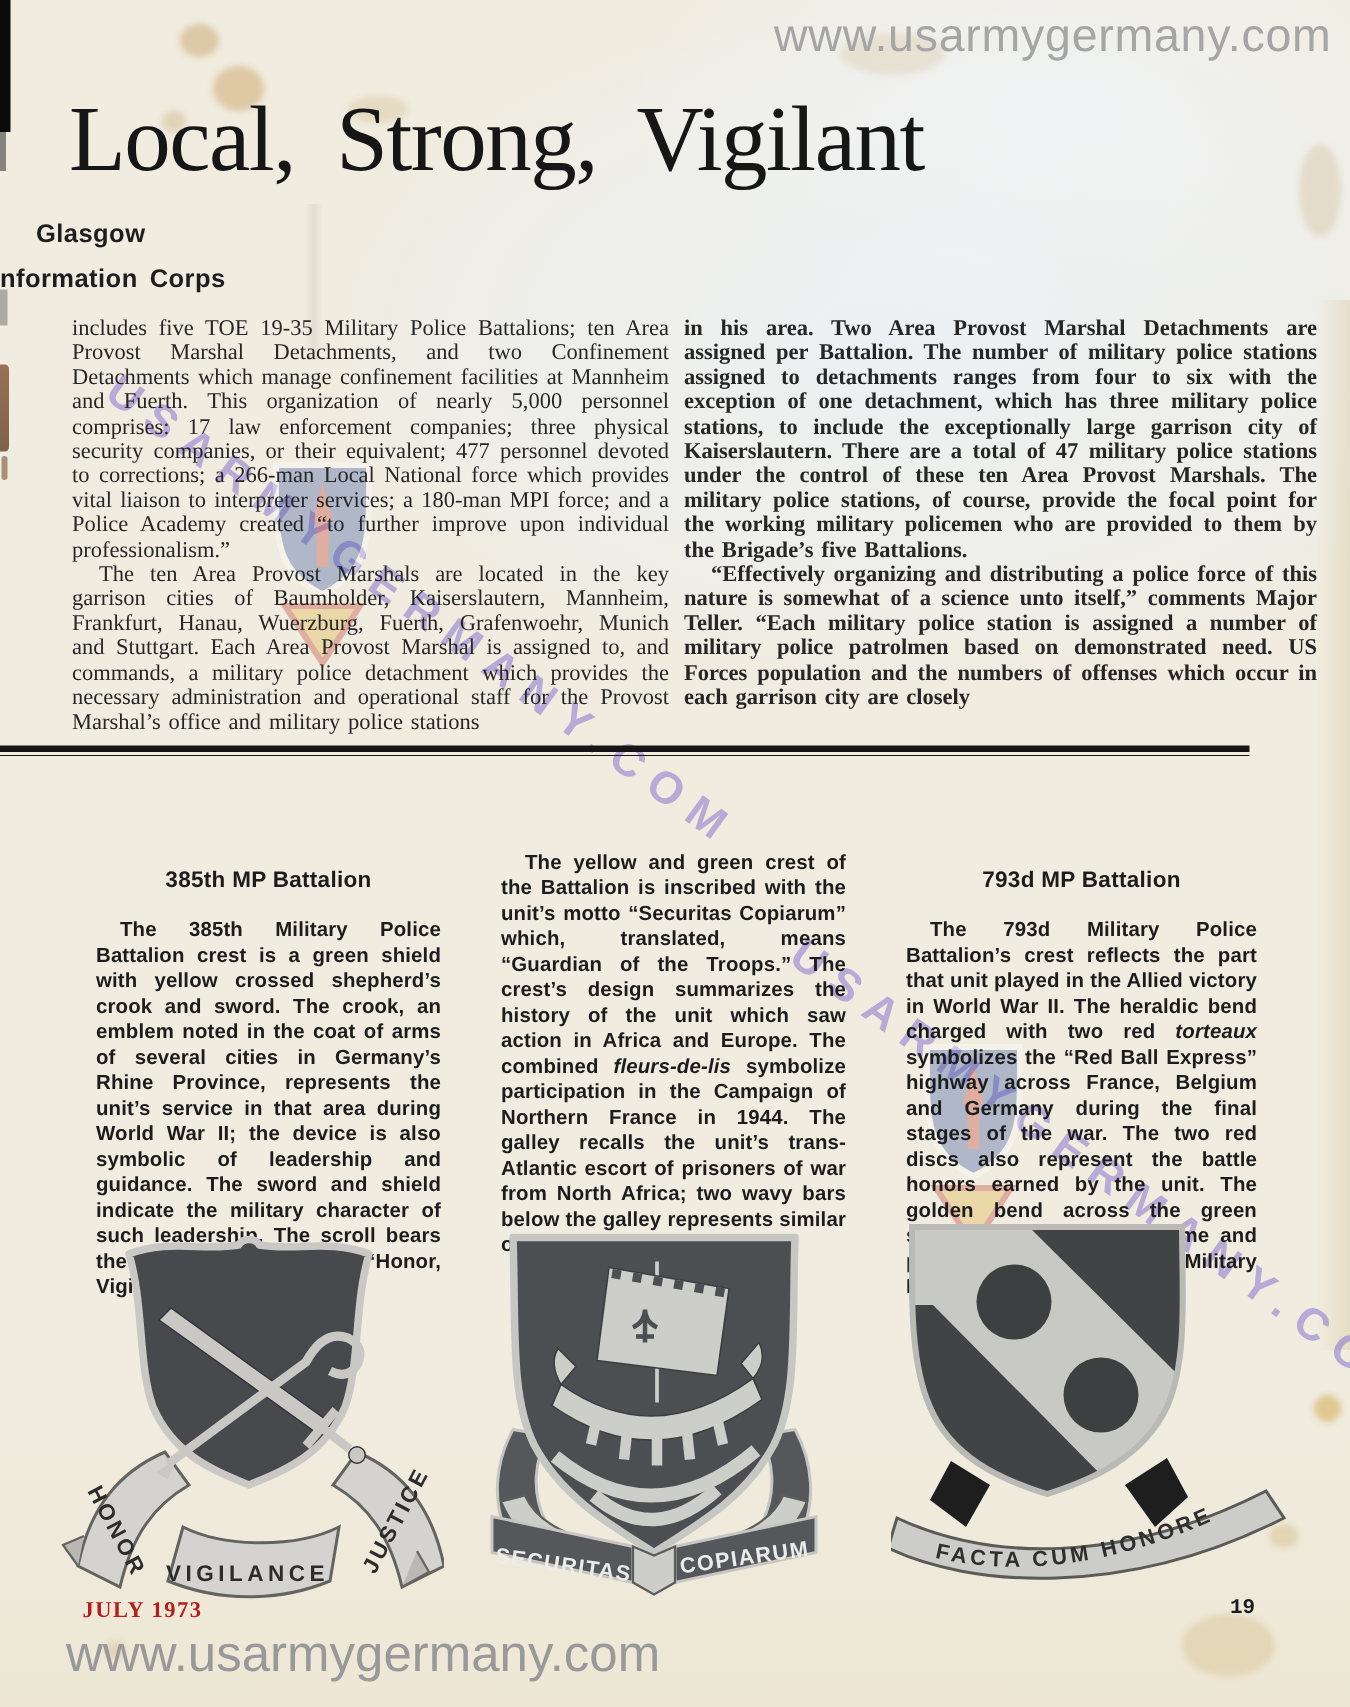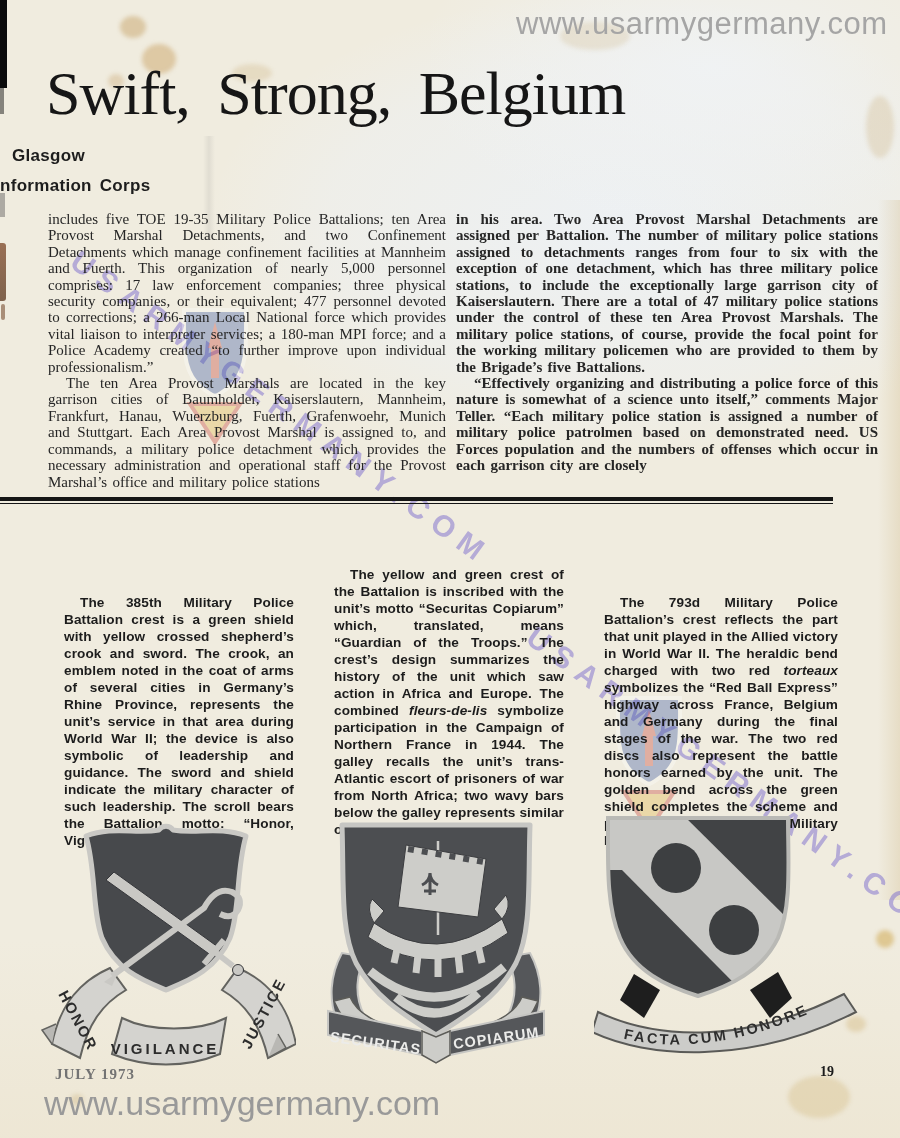--- a/index.html
+++ b/index.html
@@ -47,21 +47,21 @@
     letter-spacing:9px;color:rgba(122,106,206,.5);white-space:nowrap;transform-origin:0 0;}
   .stamp1{left:84px;top:244px;transform:rotate(36deg);}
   .stamp2{left:540px;top:620px;transform:rotate(36deg);}
   .patch{opacity:.33;}
 
   
   .title{left:46px;top:58px;font-size:62px;letter-spacing:-1px;word-spacing:13px;color:#161616;
     font-family:"Liberation Serif",serif;}
   .byline{font-family:"Liberation Sans",sans-serif;font-weight:bold;font-size:17px;color:#1d1d1d;
     letter-spacing:.3px;word-spacing:3px;}
-  .byline1{left:12px;top:146px;}
+  .byline1{left:24px;top:146px;}
   .byline2{left:0px;top:176px;}
 
   
   .article{left:48px;top:211px;width:830px;display:flex;gap:10px;}
   .colL{width:398px;} .colR{width:422px;font-weight:bold;}
   .article p{margin:0;font-size:15px;line-height:16.4px;text-align:justify;color:#262626;
     word-spacing:1.5px;}
   .article p.ind{text-indent:18px;}
 
   .rule{left:0;top:497px;width:833px;height:7px;
@@ -75,22 +75,22 @@
   .b-body{margin:16px;font-weight:bold;font-size:13.6px;line-height:17px;text-align:justify;
     text-indent:16px;letter-spacing:.1px;}
 
   
   .crest{position:absolute;}
   .c1{left:34px;top:818px;} .c2{left:326px;top:815px;} .c3{left:594px;top:806px;}
   svg text{font-family:"Liberation Sans",sans-serif;font-weight:bold;}
 
   
   .footer-issue{left:55px;top:1066px;font-family:"Liberation Serif",serif;font-weight:bold;
-    font-size:15px;letter-spacing:1px;color:#737373;}
-  .footer-page{left:820px;top:1064px;font-family:Liberation Serif, serif;font-weight:bold;
+    font-size:15px;letter-spacing:1px;color:#b91c1c;}
+  .footer-page{left:820px;top:1064px;font-family:Liberation Mono, monospace;font-weight:bold;
     font-size:14px;color:#1b1b1b;}
 </style>
 </head>
 <body>
 
 <div class="page">
 
   <div class="abs glare"></div>
   <div class="abs glare2"></div>
   <div class="abs warm-bottom"></div>
@@ -120,45 +120,47 @@
     <path d="M39,14 L46,40 L43,40 L43,70 L35,70 L35,40 L32,40 Z" fill="#c23327"></path>
     <path d="M14,96 L64,96 L39,134 Z" fill="#e0b23c" stroke="#c23327" stroke-width="4"></path>
   </svg>
   <svg class="abs patch" style="left:610px;top:696px;" width="78" height="142" viewBox="0 0 78 142">
     <path d="M8,2 H70 C70,34 72,58 58,74 C48,85 39,88 39,88 C39,88 30,85 20,74 C6,58 8,34 8,2 Z" fill="#2e4f9e" stroke="#fff" stroke-width="4"></path>
     <path d="M39,14 L46,40 L43,40 L43,70 L35,70 L35,40 L32,40 Z" fill="#c23327"></path>
     <path d="M14,96 L64,96 L39,134 Z" fill="#e0b23c" stroke="#c23327" stroke-width="4"></path>
   </svg>
 
   <div class="abs wm wm-top">www.usarmygermany.com</div>
-  <h1 class="abs title" style="margin:0;font-weight:normal;">Swift, Strong, Belgium</h1>
+  <h1 class="abs title" style="margin:0;font-weight:normal;">Local, Strong, Vigilant</h1>
   <div class="abs byline byline1">Glasgow</div>
   <div class="abs byline byline2">nformation Corps</div>
 
   <div class="abs article">
     <div class="colL">
       <p>includes five TOE 19-35 Military Police Battalions; ten Area Provost Marshal Detachments, and two Confinement Detachments which manage confinement facilities at Mannheim and Fuerth.  This organization of nearly 5,000 personnel comprises: 17 law enforcement companies; three physical security companies, or their equivalent; 477 personnel devoted to corrections; a 266-man Local National force which provides vital liaison to interpreter services; a 180-man MPI force; and a Police Academy created “to further improve upon individual professionalism.”</p>
       <p class="ind">The ten Area Provost Marshals are located in the key garrison cities of Baumholder, Kaiserslautern, Mannheim, Frankfurt, Hanau, Wuerzburg, Fuerth, Grafenwoehr, Munich and Stuttgart.  Each Area Provost Marshal is assigned to, and commands, a military police detachment which provides the necessary administration and operational staff for the Provost Marshal’s office and military police stations</p>
     </div>
     <div class="colR">
       <p>in his area.  Two Area Provost Marshal Detachments are assigned per Battalion.  The number of military police stations assigned to detachments ranges from four to six with the exception of one detachment, which has three military police stations, to include the exceptionally large garrison city of Kaiserslautern.  There are a total of 47 military police stations under the control of these ten Area Provost Marshals.  The military police stations, of course, provide the focal point for the working military policemen who are provided to them by the Brigade’s five Battalions.</p>
       <p class="ind">“Effectively organizing and distributing a police force of this nature is somewhat of a science unto itself,” comments Major Teller.  “Each military police station is assigned a number of military police patrolmen based on demonstrated need.  US Forces population and the numbers of offenses which occur in each garrison city are closely</p>
     </div>
   </div>
 
   <div class="abs rule"></div>
 
   <div class="abs battalions">
     <div class="bcol1">
+      <p class="b-head">385th MP Battalion</p>
       <p class="b-body"><span>The 385th Military Police Battalion crest is a green shield with yellow crossed shepherd’s crook and sword.  The crook, an emblem noted in the coat of arms of several cities in Germany’s Rhine Province, represents the unit’s service in that area during World War II; the device is also symbolic of leadership and guidance.  The sword and shield indicate the military character of such leadership.  The scroll bears the Battalion motto: “Honor, Vigilance, Justice.”</span><i></i><span></span></p>
     </div>
     <div class="bcol2">
       <p class="b-body"><span>The yellow and green crest of the Battalion is inscribed with the unit’s motto “Securitas Copiarum” which, translated, means “Guardian of the Troops.”  The crest’s design summarizes the history of the unit which saw action in Africa and Europe. The combined </span><i>fleurs-de-lis</i><span> symbolize participation in the Campaign of Northern France in 1944.  The galley recalls the unit’s trans-Atlantic escort of prisoners of war from North Africa; two wavy bars below the galley represents similar oceanic duties.</span></p>
     </div>
     <div class="bcol3">
+      <p class="b-head">793d MP Battalion</p>
       <p class="b-body"><span>The 793d Military Police Battalion’s crest reflects the part that unit played in the Allied victory in World War II. The heraldic bend charged with two red </span><i>torteaux</i><span> symbolizes the “Red Ball Express” highway across France, Belgium and Germany during the final stages of the war.  The two red discs also represent the battle honors earned by the unit.  The golden bend across the green shield completes the scheme and provides the colors of the Military Police Corps.</span></p>
     </div>
   </div>
 
   <svg class="crest c1" width="262" height="250" viewBox="0 0 262 250">
 
     <path d="M76,150 C46,163 26,186 18,226 L46,240 C54,206 68,186 92,172 Z" fill="#d4d3cf" stroke="#63635f" stroke-width="2"></path>
     <path d="M18,226 L8,212 L22,206" fill="#b9b8b4" stroke="#63635f" stroke-width="1.5"></path>
     <path d="M188,172 C212,186 226,206 234,240 L262,226 C254,186 234,163 204,150 Z" fill="#d4d3cf" stroke="#63635f" stroke-width="2"></path>
     <path d="M234,240 L252,230 L244,216" fill="#b9b8b4" stroke="#63635f" stroke-width="1.5"></path>

